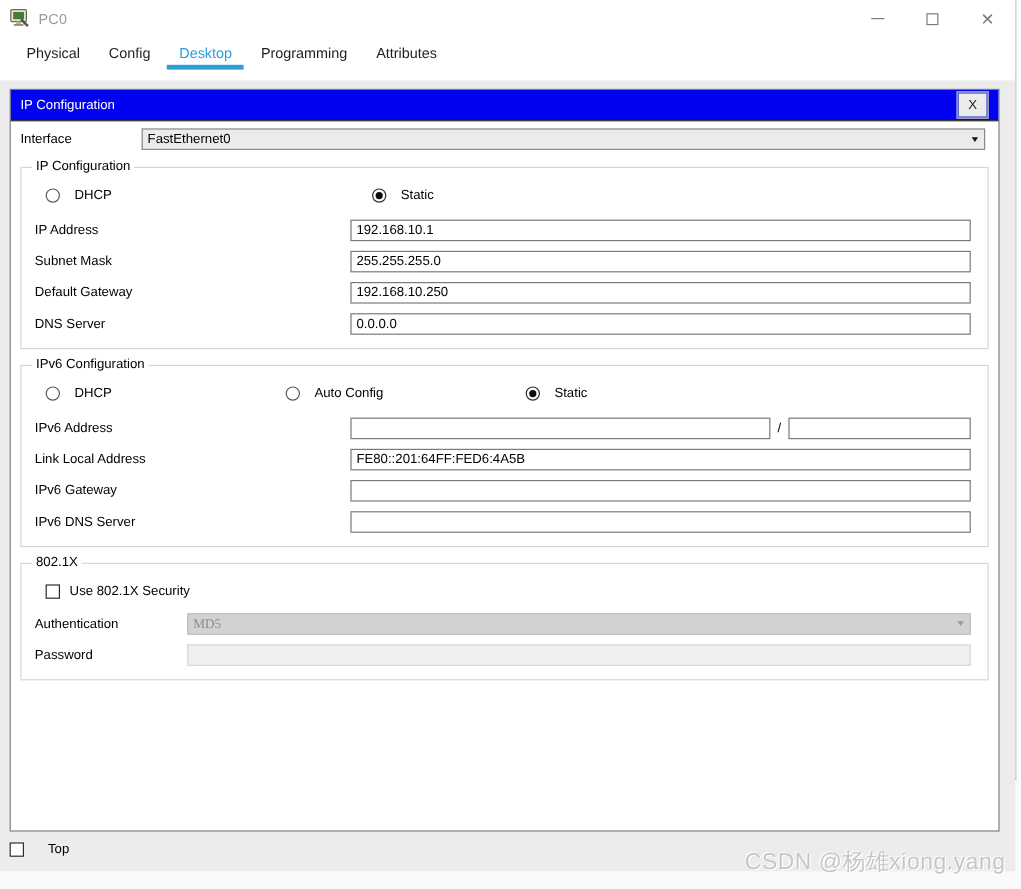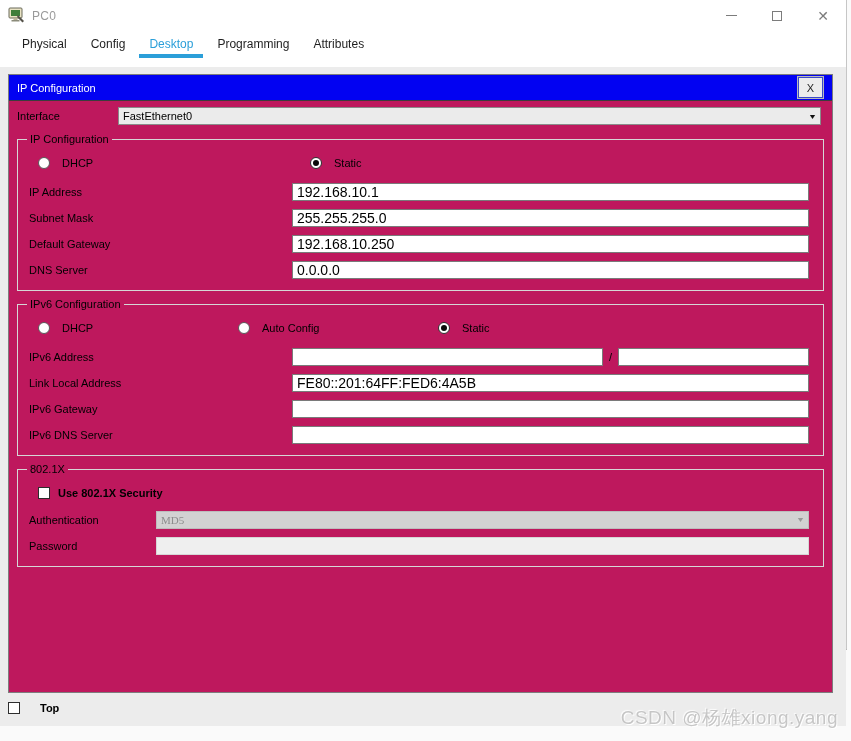--- a/index.html
+++ b/index.html
@@ -32,41 +32,41 @@
   .tab { position: relative; font-size: 12px; color: #1f1f1f; padding: 5px 12px 7px 12px; cursor: default; }
   .tab.active { color: #2b9fd9; }
   .tab.active::after {
     content: ""; position: absolute; left: 2px; right: 2px; bottom: 0; height: 4px; background: #2b9fd9;
   }
   
   .content { position: absolute; left: 0; top: 67px; width: 846px; height: 659px; background: #ececec; }
   
   .dialog {
     position: absolute; left: 8px; top: 7px; width: 825px; height: 619px;
-    background: #be185d; border: 1px solid #7d7d7d;
+    background: #ffffff; border: 1px solid #7d7d7d;
   }
   .dlg-titlebar {
     position: relative; height: 26px; background: #0202f2; display: flex; align-items: center;
     border-bottom: 1px solid #3c3c3c;
   }
   .dlg-title { color: #ffffff; font-size: 11px; padding-left: 8px; }
   .dlg-close {
     position: absolute; right: 9px; top: 2px; width: 25px; height: 21px;
     background: #ececec; border: 1px solid #3b4bc8; outline: 1px solid #b9b9b9;
     font-family: "Liberation Sans", sans-serif; font-size: 11px; color: #1f1f1f;
     display: flex; align-items: center; justify-content: center; cursor: default;
   }
   .dlg-body { padding-top: 3px; }
   .row { display: flex; align-items: center; height: 26px; padding: 0 7px 0 20px; }
   .row .lbl { flex: 0 0 263px; font-size: 11px; color: #000; }
   .iface-row { height: 22px; padding: 0 11px 0 8px; margin-top: 1px; }
   .iface-row .lbl { flex: 0 0 101px; }
   .txt {
     flex: 1; height: 18px; background: #fff; border: 1px solid #7a7a7a;
-    font-family: "Liberation Sans", sans-serif; font-size: 14px; color: #000; padding: 0 4px;
+    font-family: "Liberation Sans", sans-serif; font-size: 11px; color: #000; padding: 0 4px;
   }
   .txt.dis { background: #efefef; border: 1px solid #d6d6d6; }
   .select {
     flex: 1; height: 18px; background: #ebebeb; border: 1px solid #8a8a8a;
     display: flex; align-items: center; font-size: 11px; color: #000; padding: 0 4px; cursor: default;
   }
   .select .arrow { margin-left: auto; font-size: 7px; color: #111; transform: scaleX(1.3); }
   .select.dis { background: #d2d2d2; border: 1px solid #bdbdbd; color: #8d8d8d; font-family: Liberation Serif, serif; }
   .select.dis .arrow { color: #9a9a9a; }
   fieldset {
@@ -84,21 +84,21 @@
     content: ""; position: absolute; left: 2px; top: 2px; width: 6px; height: 6px; border-radius: 50%; background: #0a0a0a;
   }
   .radio-item .rlbl { font-size: 11px; color: #000; }
   .frow { margin: 0 0 0 -11px; padding-left: 11px; } 
   .frow .lbl { flex: 0 0 263px; }
   .xrow .lbl { flex: 0 0 127px; }
   .slash { font-size: 11px; color: #000; margin: 0 6px; }
   .prefix { flex: 0 0 82px; }
   .cbrow { display: flex; align-items: center; gap: 8px; height: 22px; margin: 7px 0 3px 0; }
   .cb { width: 12px; height: 12px; border: 1px solid #2e2e2e; background: #fff; display: inline-block; flex: 0 0 auto; }
-  .cblbl { font-size: 11px; color: #000; font-weight: bold; }
+  .cblbl { font-size: 11px; color: #000; }
   
   .top-check { position: absolute; left: 8px; top: 635px; display: flex; align-items: center; gap: 20px; }
   .top-check .cb { border-color: #2e2e2e; }
   
   .watermark {
     position: absolute; right: 13px; top: 705px;
     font-size: 19px; color: #c6c6c6;
     text-shadow: 1px 1px 0 #ffffff, -1px -1px 1px #fdfdfd;
     letter-spacing: .5px; pointer-events: none;
   }

